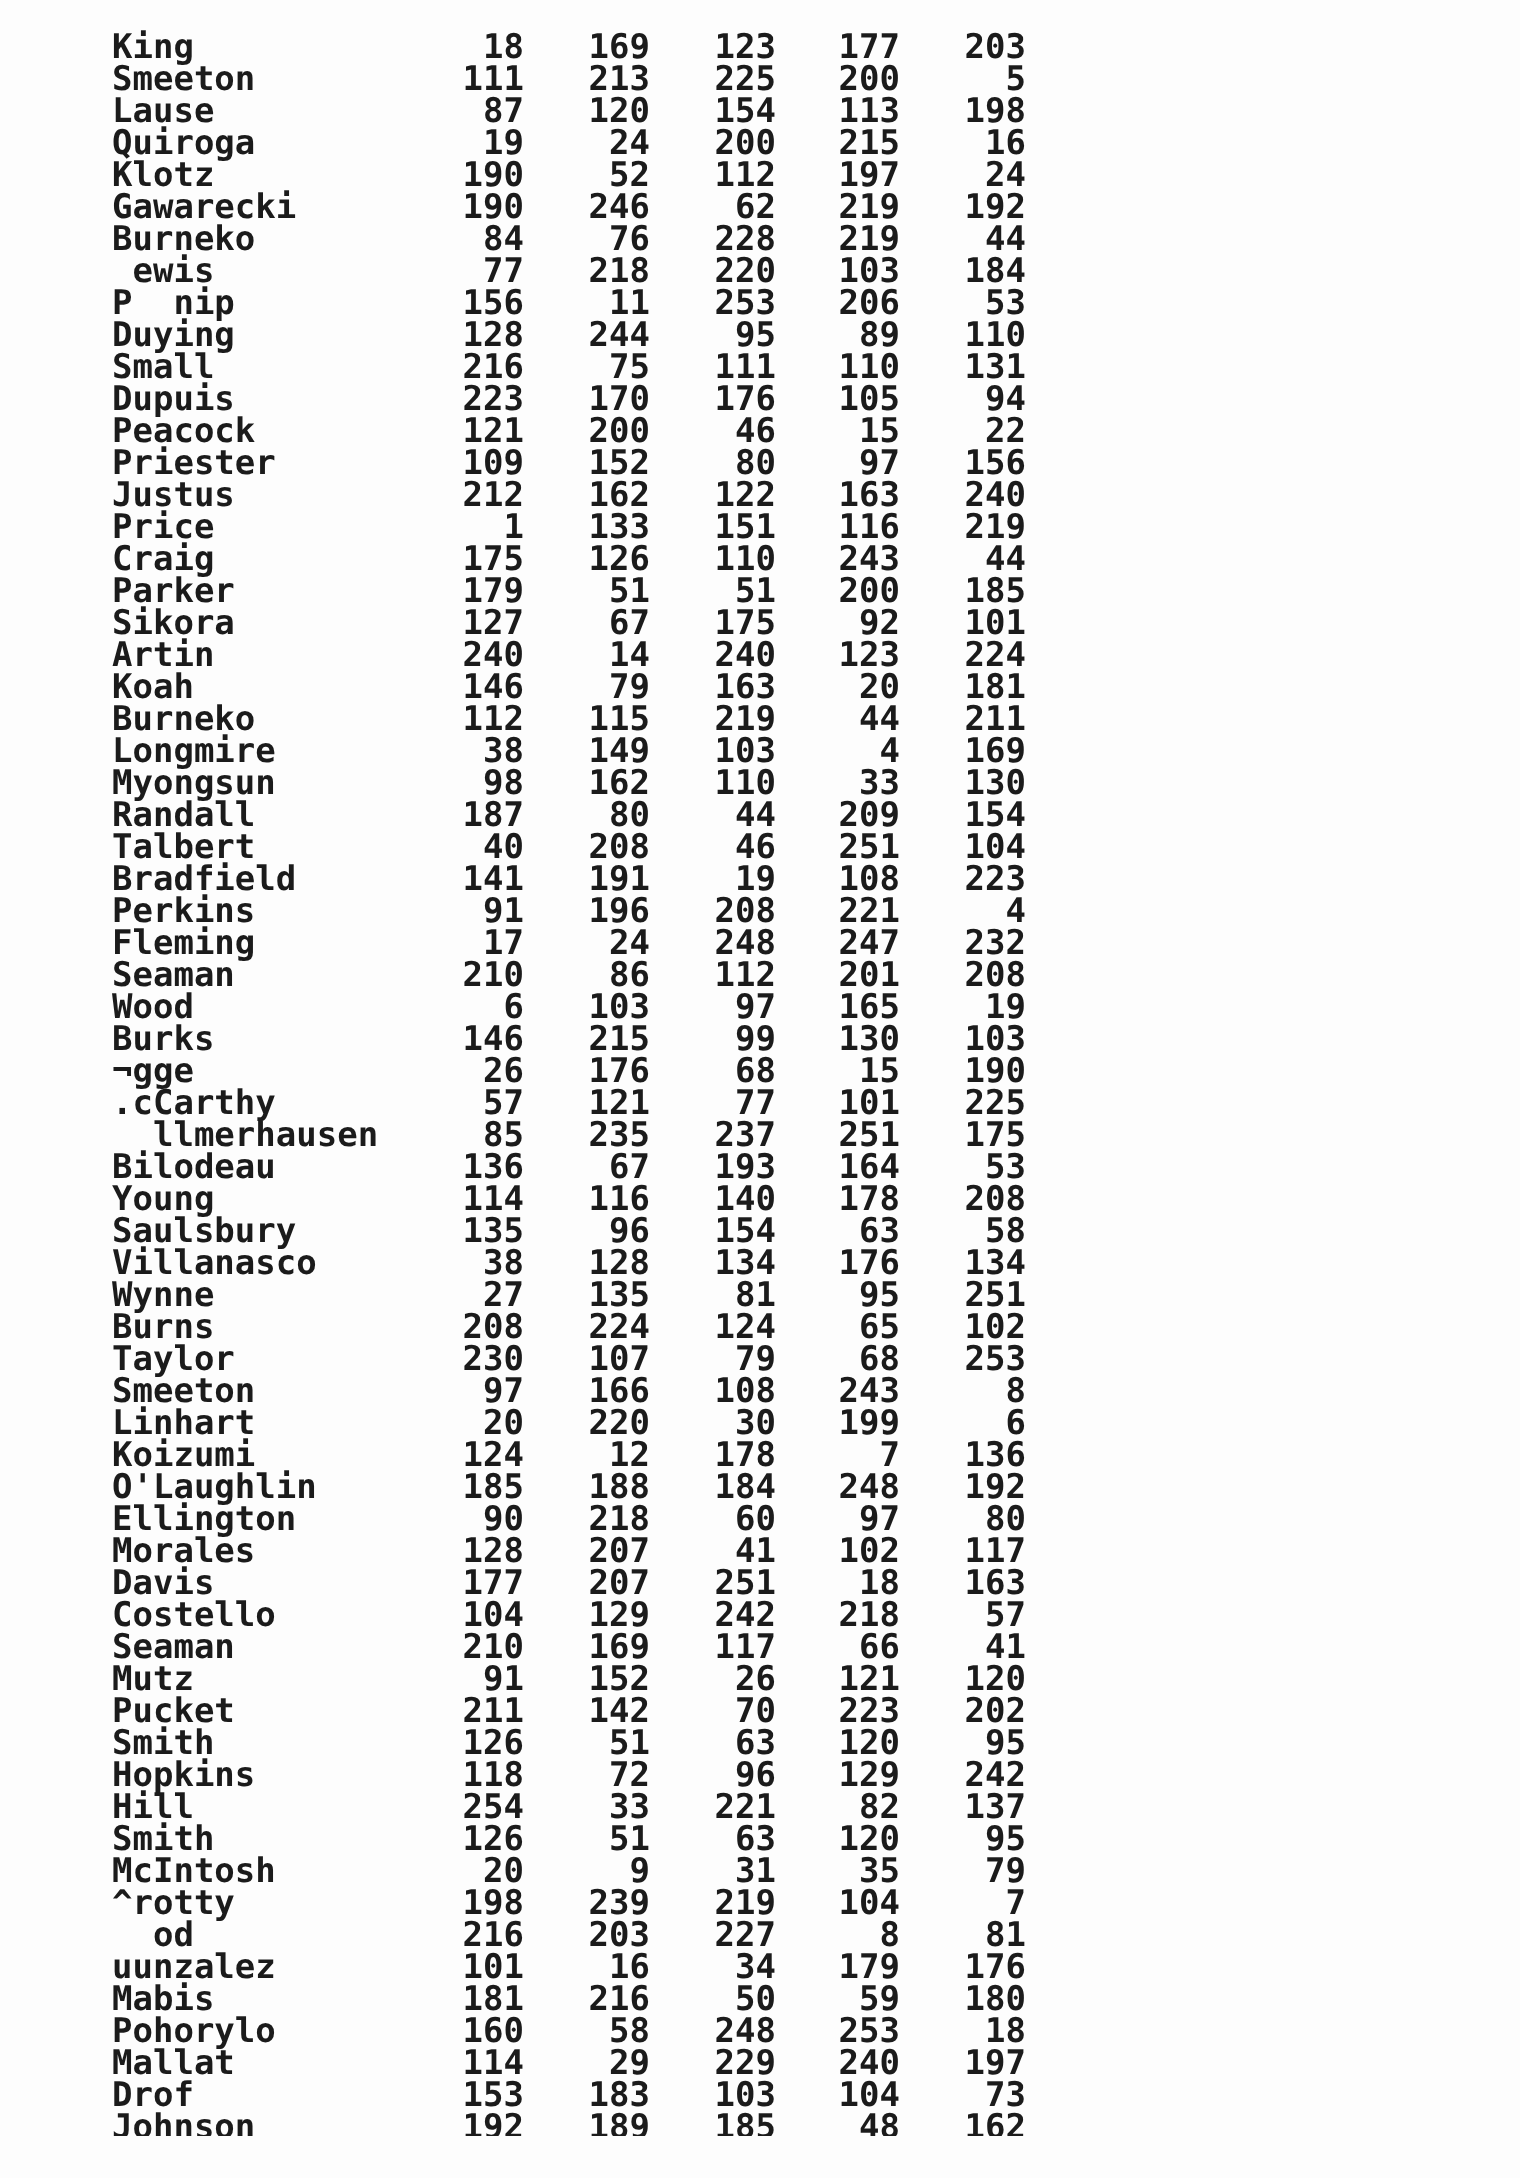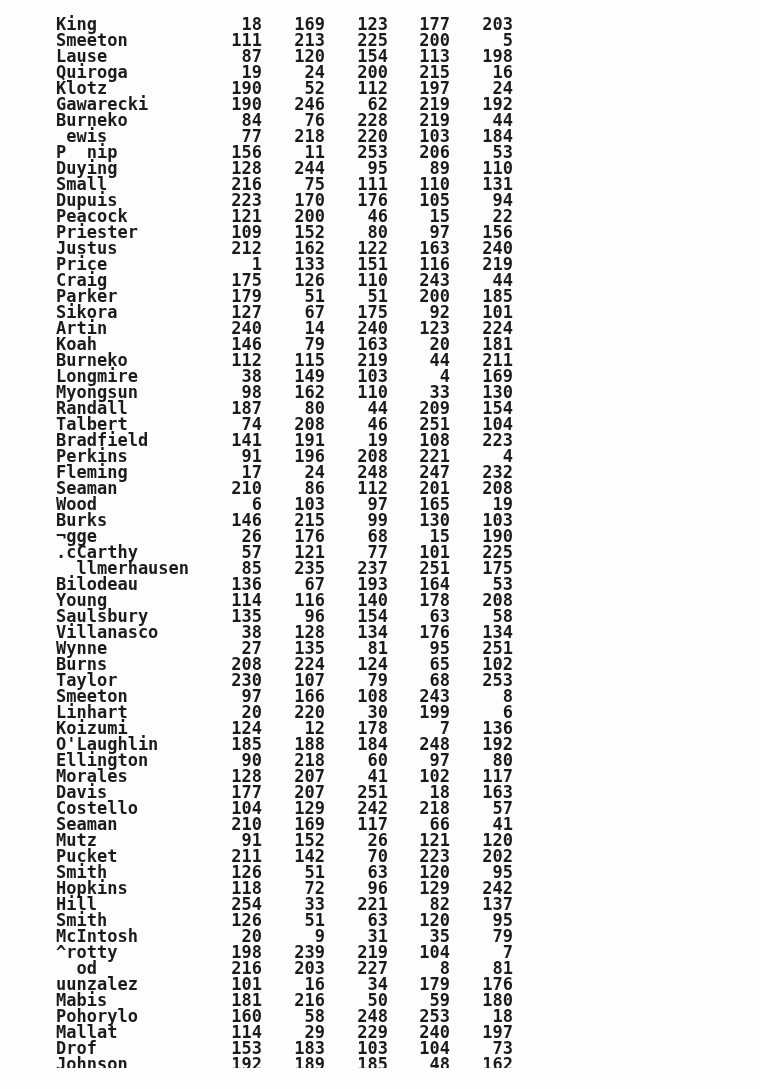--- a/index.html
+++ b/index.html
@@ -283,21 +283,21 @@
     <span class="name">Randall</span>
     <span class="num">187</span>
     <span class="num">80</span>
     <span class="num">44</span>
     <span class="num">209</span>
     <span class="num">154</span>
   </div>
 
   <div class="row">
     <span class="name">Talbert</span>
-    <span class="num">74</span>
+    <span class="num">40</span>
     <span class="num">208</span>
     <span class="num">46</span>
     <span class="num">251</span>
     <span class="num">104</span>
   </div>
 
   <div class="row">
     <span class="name">Bradfield</span>
     <span class="num">141</span>
     <span class="num">191</span>

